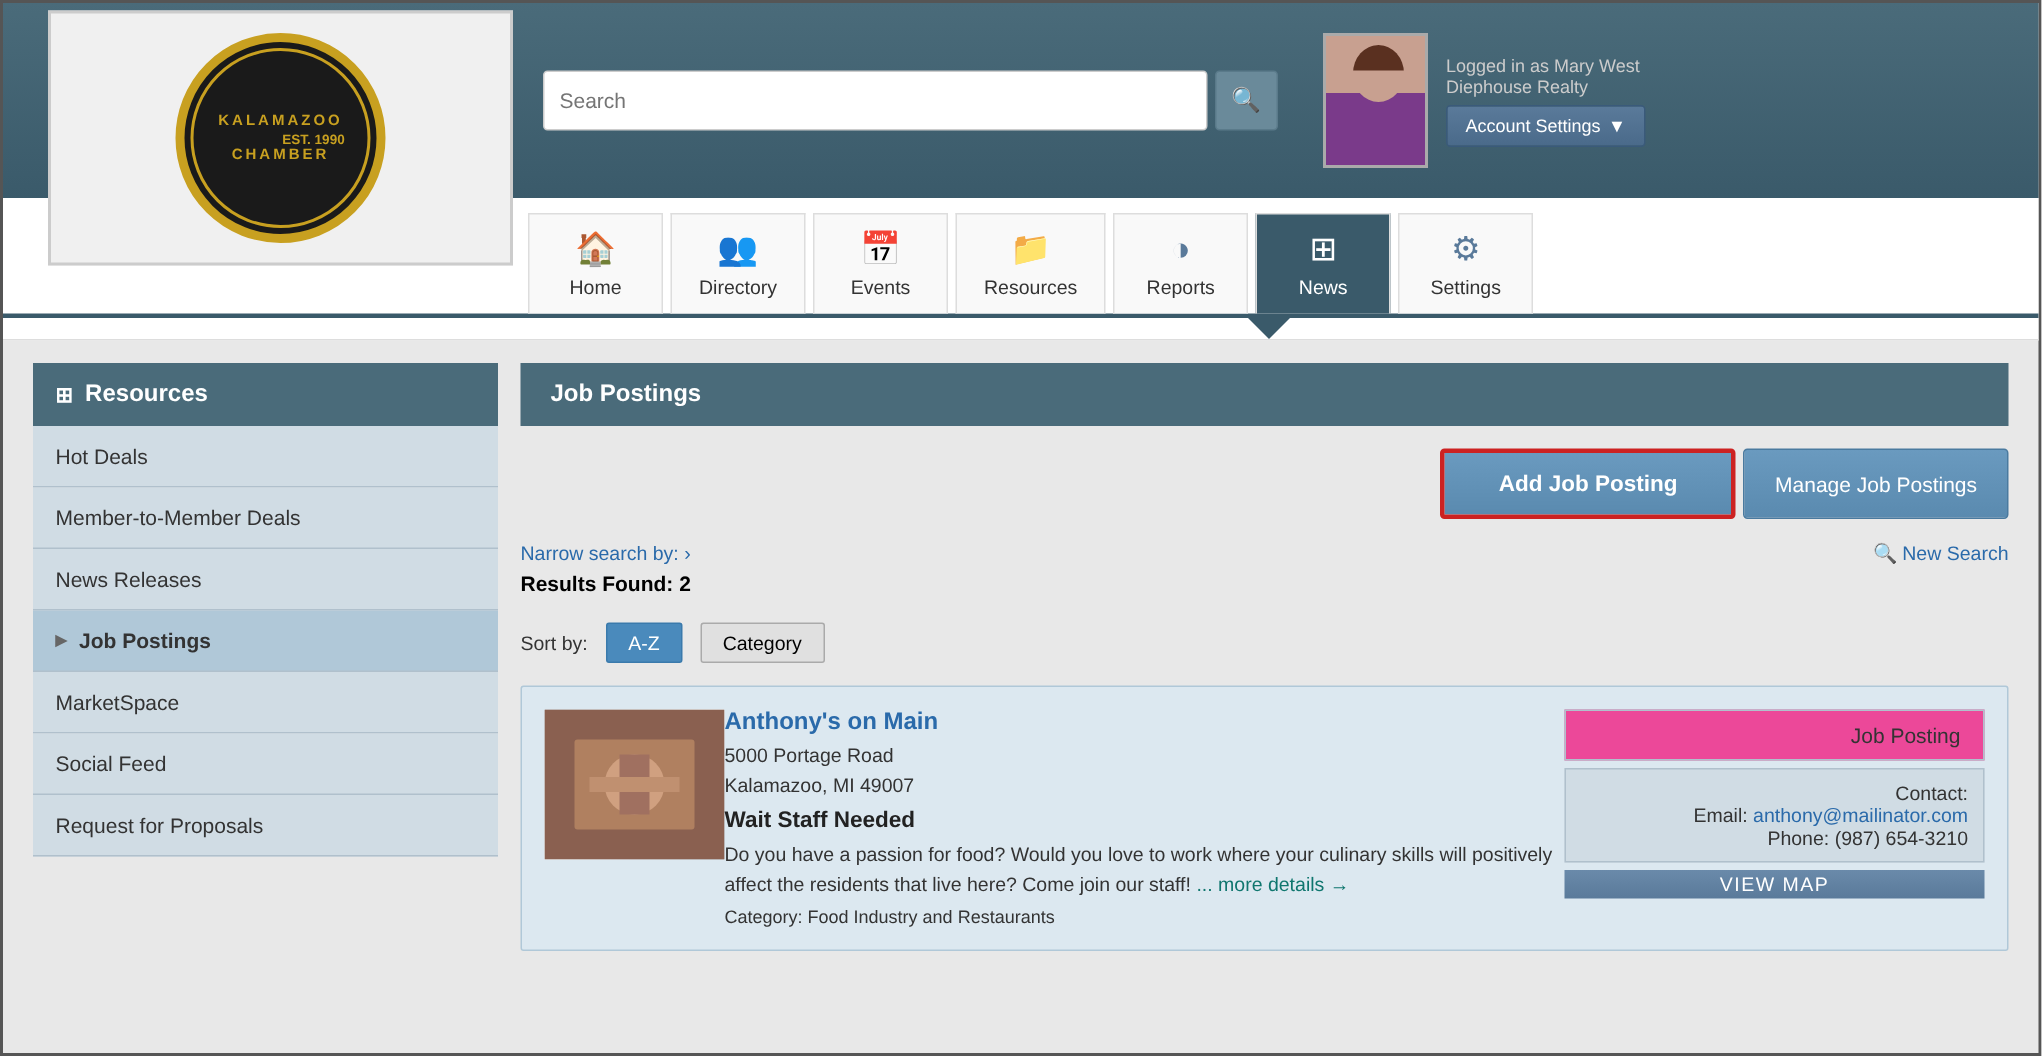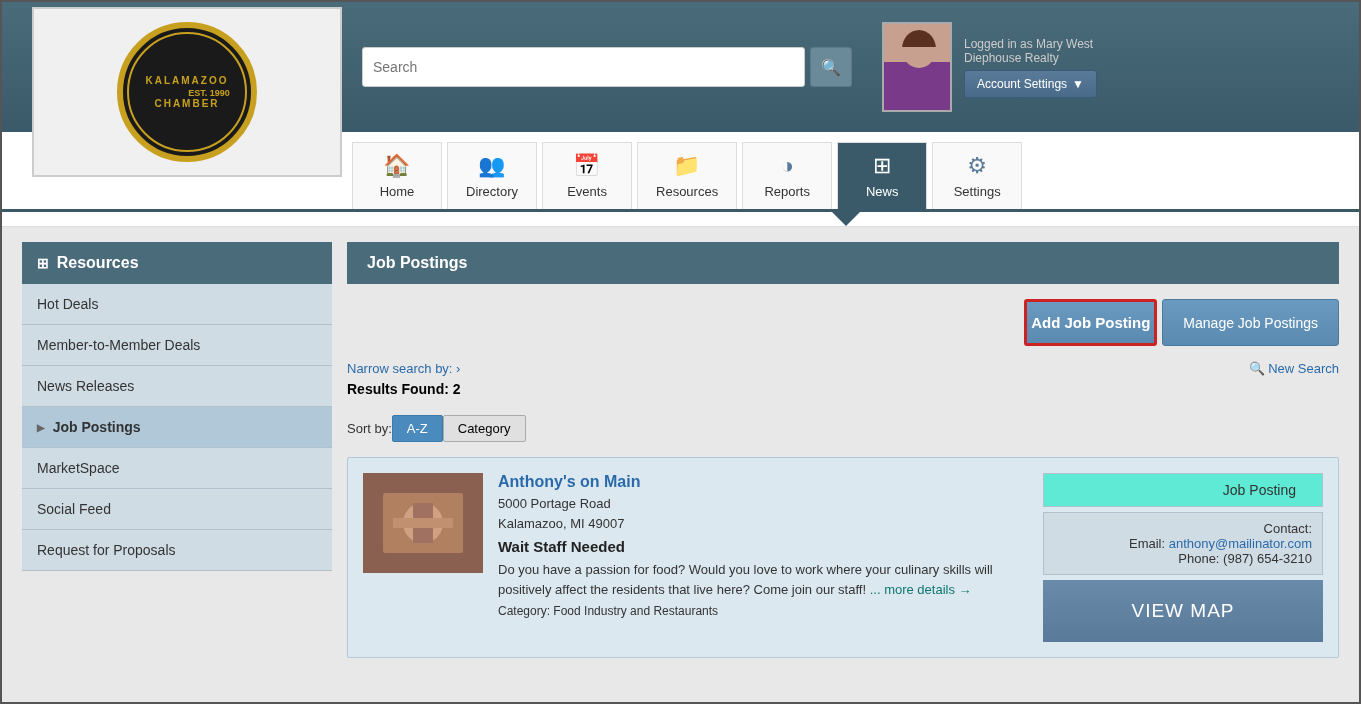--- a/index.html
+++ b/index.html
@@ -221,21 +221,21 @@
       display: flex;
       justify-content: flex-end;
       gap: 5px;
       margin-bottom: 15px;
     }
     .btn-add-job {
       background: linear-gradient(to bottom, #6a9abf, #5a8aaf);
       color: white;
       border: 3px solid #cc2222;
       border-radius: 3px;
-      padding: 12px 4px;
+      padding: 12px 36px;
       cursor: pointer;
       font-size: 15px;
       font-weight: bold;
     }
     .btn-manage-job {
       background: linear-gradient(to bottom, #6a9abf, #5a8aaf);
       color: white;
       border: 1px solid #4a7a9f;
       border-radius: 3px;
       padding: 12px 20px;
@@ -251,21 +251,21 @@
     }
     .results-found {
       font-size: 14px;
       font-weight: bold;
       margin-bottom: 10px;
     }
 
     .sort-bar {
       display: flex;
       align-items: center;
-      gap: 0;
+      gap: 12px;
       margin-bottom: 15px;
     }
     .sort-label { font-size: 13px; color: #333; }
     .sort-btn {
       padding: 5px 14px;
       border: 1px solid #aaa;
       background: #e0e0e0;
       cursor: pointer;
       border-radius: 2px;
       font-size: 13px;
@@ -288,21 +288,20 @@
 
     
     .job-card {
       background: #dce8f0;
       border: 1px solid #b0c8d8;
       padding: 15px;
       border-radius: 2px;
     }
     .job-card-inner {
       display: flex;
-      gap: 15px;
     }
     .job-image {
       width: 120px;
       height: 100px;
       flex-shrink: 0;
       background: #8a7a6a;
       overflow: hidden;
     }
     .job-image-placeholder {
       width: 100%;
@@ -329,41 +328,41 @@
       width: 280px;
       flex-shrink: 0;
       display: flex;
       flex-direction: column;
       gap: 5px;
     }
     .contact-header {
       text-align: right;
       font-size: 14px;
       color: #333;
-      padding: 8px 26px;
-      background: #5eead4;
+      padding: 8px 15px;
+      background: #ec4899;
       border: 1px solid #b0c0cc;
     }
     .contact-info {
       background: #d0dce4;
       border: 1px solid #b0c0cc;
       padding: 8px 10px;
       text-align: right;
       font-size: 13px;
       color: #333;
     }
     .contact-email { color: #2a6aaa; }
     .view-map-btn {
       background: linear-gradient(to bottom, #6a8aaa, #5a7a9a);
       color: white;
       border: none;
-      padding: 20px;
+      padding: 2px;
       text-align: center;
       cursor: pointer;
-      font-size: 19px;
+      font-size: 13px;
       letter-spacing: 1px;
     }
   </style>
 </head>
 <body>
 
 <div class="page-wrapper">
 
   <div class="header">
 

